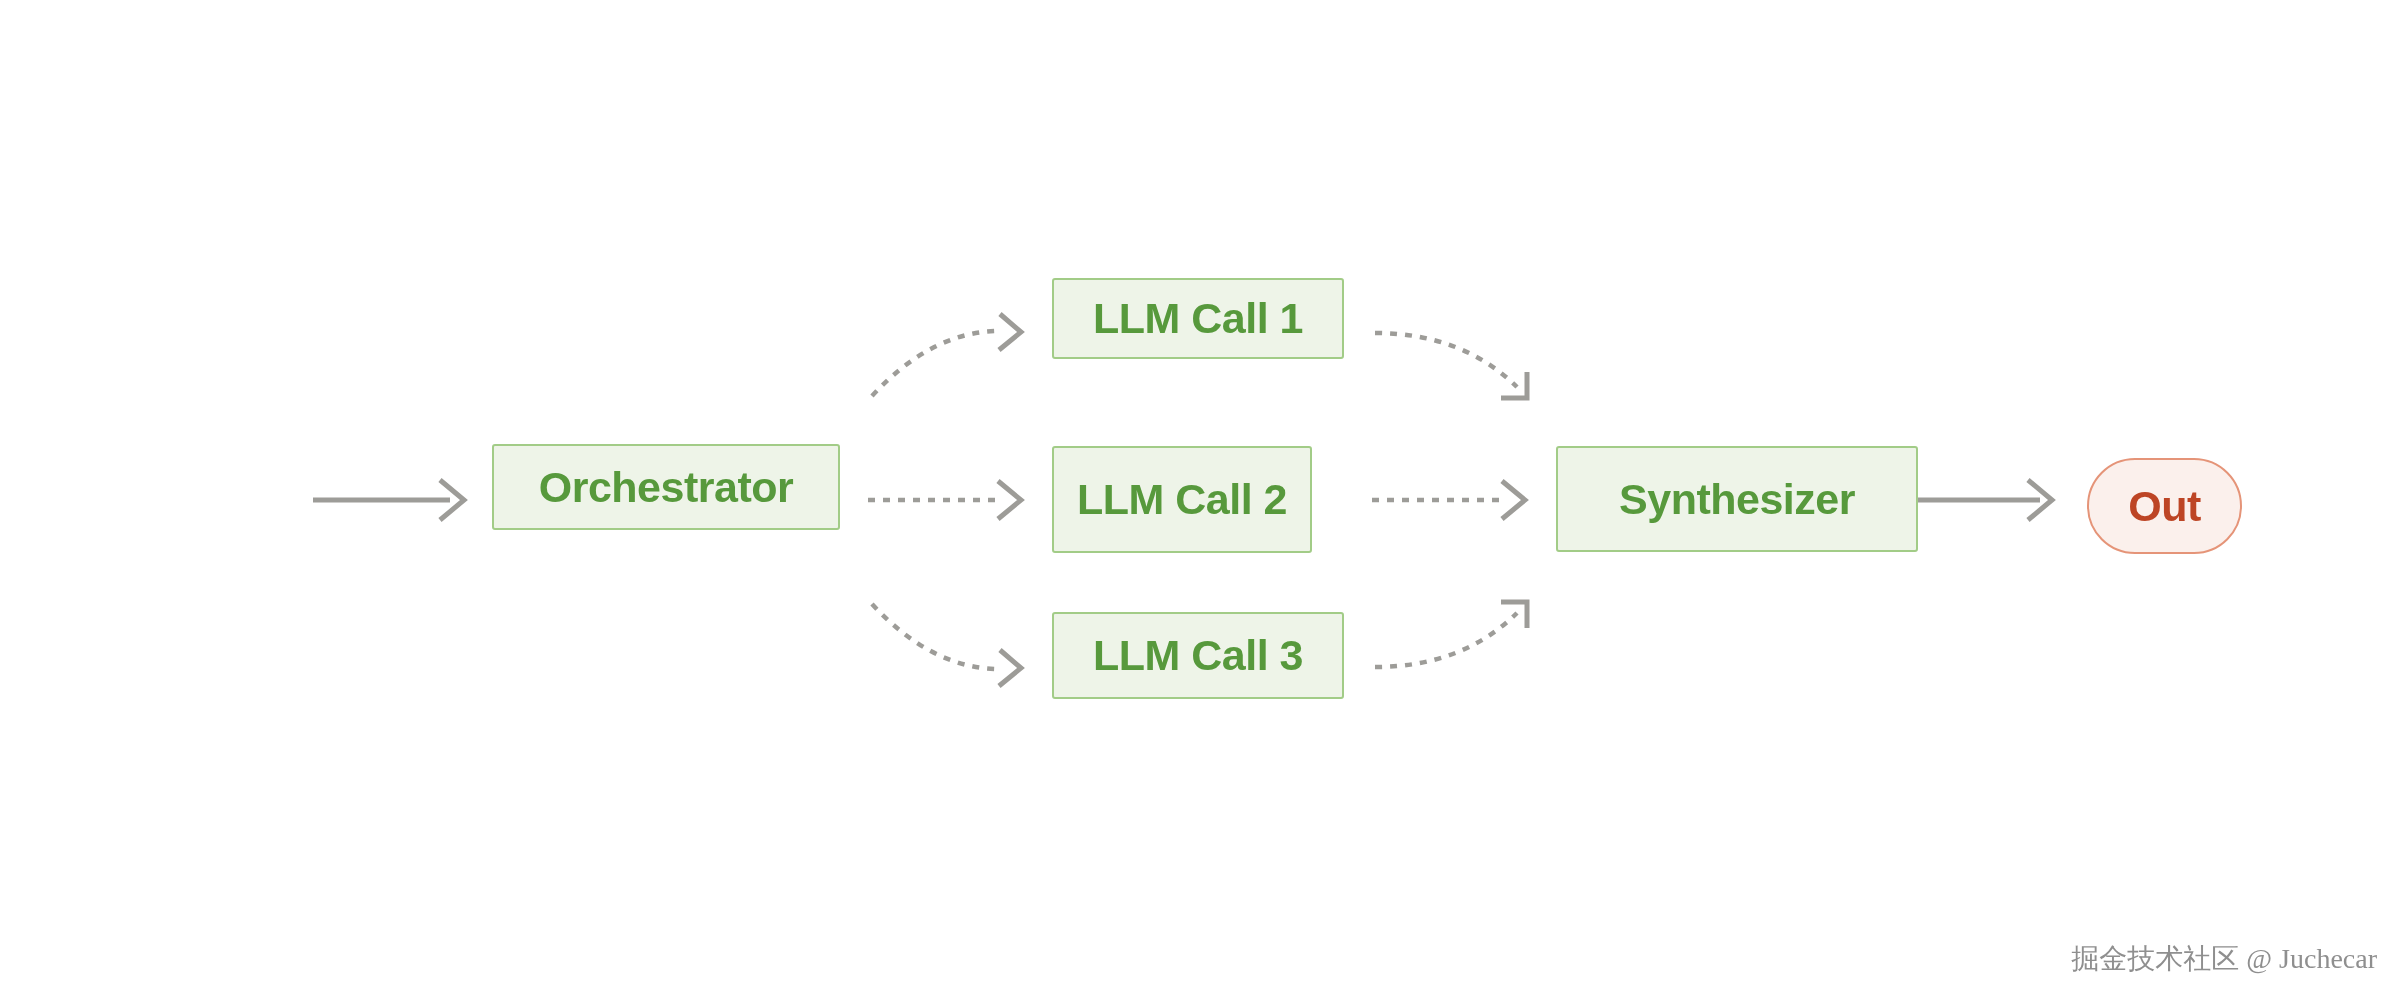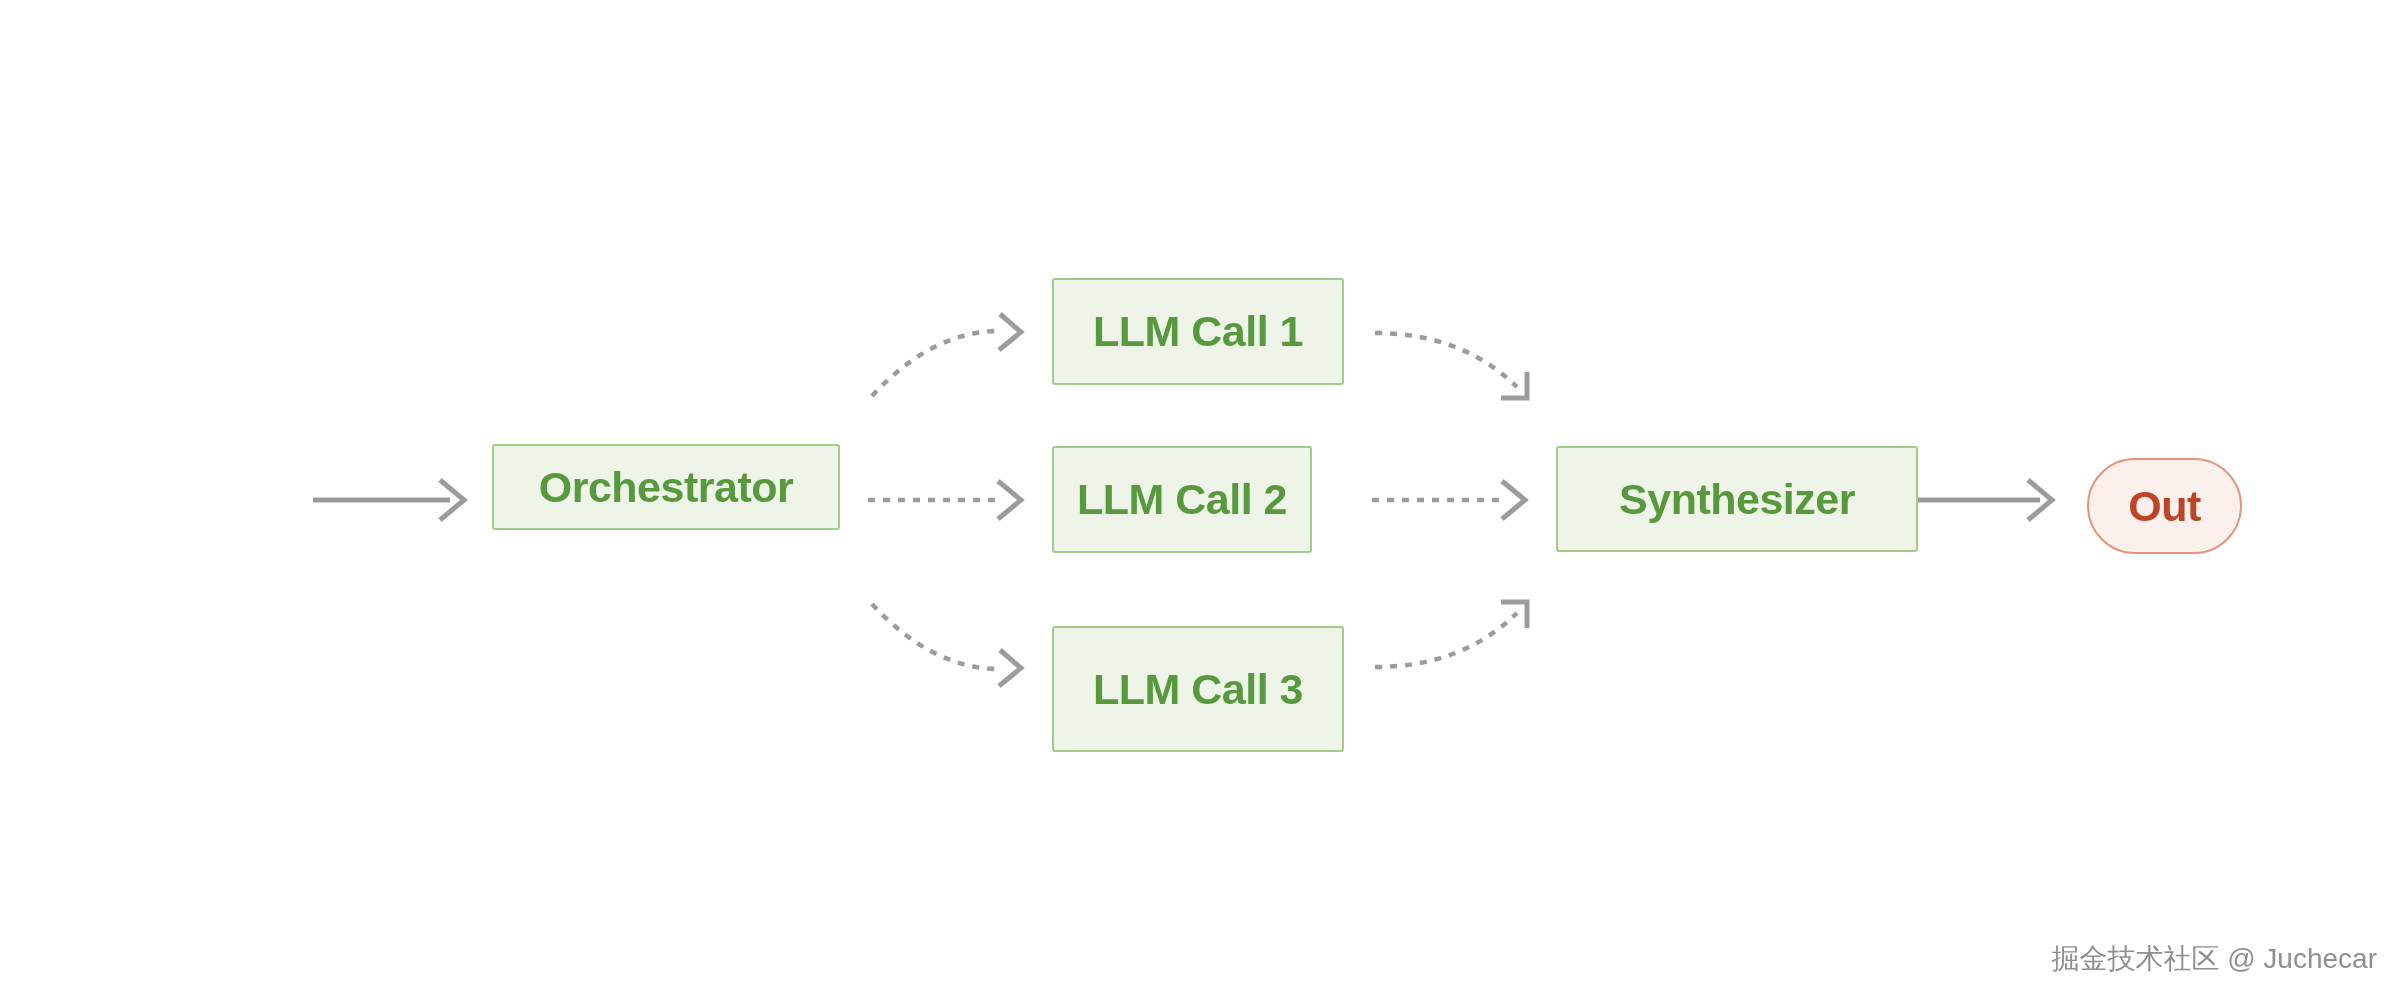--- a/index.html
+++ b/index.html
@@ -43,35 +43,35 @@
     border-radius: 3px;
     color: #57993c;
   }
   .pill {
     background: #fbf0ec;
     border: 2px solid #e59478;
     color: #bd4525;
   }
   .node-in          { left: 163px;  top: 448px; width: 120px; height: 108px; border-radius: 50%; }
   .node-orchestrator{ left: 492px;  top: 444px; width: 348px; height: 86px; }
-  .node-llm1        { left: 1052px; top: 278px; width: 292px; height: 107px; }
+  .node-llm1        { left: 1052px; top: 278px; width: 292px; height: 81px; }
   .node-llm2        { left: 1052px; top: 446px; width: 260px; height: 107px; }
-  .node-llm3        { left: 1052px; top: 626px; width: 292px; height: 126px; }
+  .node-llm3        { left: 1052px; top: 612px; width: 292px; height: 87px; }
   .node-synthesizer { left: 1556px; top: 446px; width: 362px; height: 106px; }
   .node-out         { left: 2087px; top: 458px; width: 155px; height: 96px; border-radius: 52px; }
 
   .watermark {
     position: absolute;
     right: 24px;
     top: 940px;
     font-size: 28px;
     font-weight: 400;
     color: #8f8f8f;
     text-shadow: 2px 2px 1px #ffffff;
-    font-family: Liberation Sans, sans-serif;
+    font-family: Liberation Serif, serif;
   }
 </style>
 </head>
 <body>
 
 <div class="canvas">
 
   <svg class="edges" viewBox="0 0 2401 1000" aria-hidden="true">
     <g>
       <path class="stroke-solid" d="M313,500 H450"></path>

